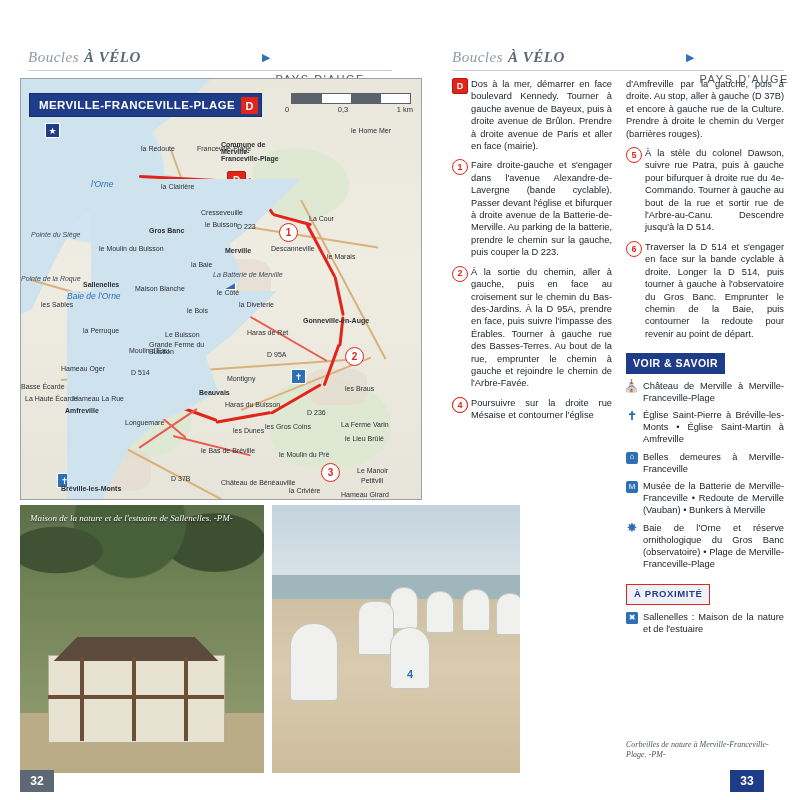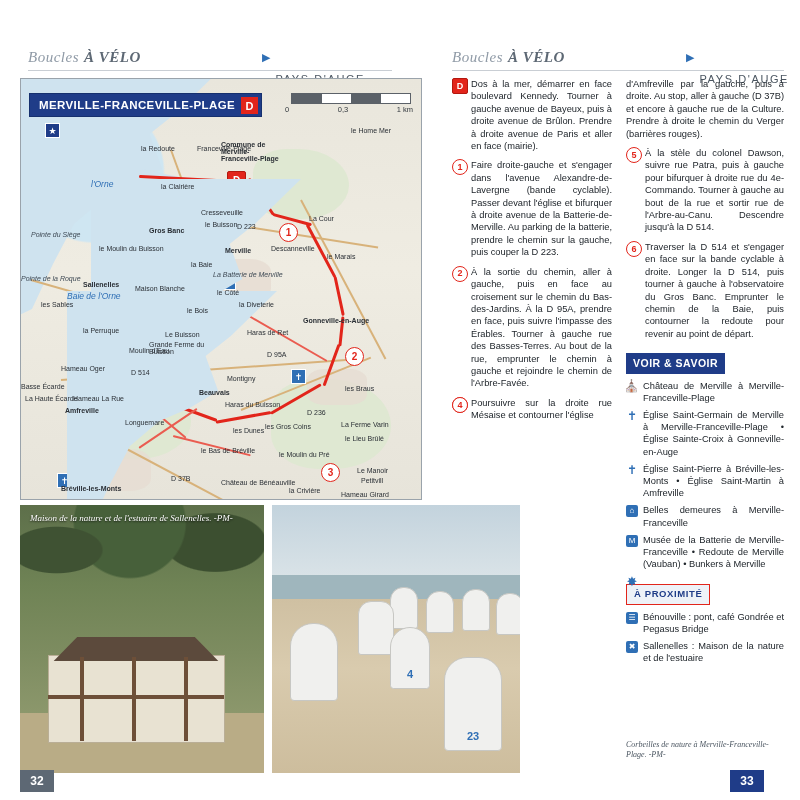--- a/index.html
+++ b/index.html
@@ -353,23 +353,20 @@
     <div class="p2-sand"></div>
     <div class="cabin" style="left:118px;top:82px;"></div>
     <div class="cabin" style="left:154px;top:86px;"></div>
     <div class="cabin" style="left:190px;top:84px;"></div>
     <div class="cabin" style="left:224px;top:88px;"></div>
     <div class="cabin" style="left:86px;top:96px;width:34px;height:52px;"></div>
     <div class="cabin big" style="left:18px;top:118px;"></div>
     <div class="cabin big" style="left:118px;top:122px;height:60px;width:38px;">
       <b>4</b>
     </div>
-    <div class="cabin big" style="left:172px;top:152px;width:56px;height:92px;">
-      <b>23</b>
-    </div>
   </div>
 
   <div class="col col3">
     <div class="step">
       <span class="num sq">D</span>
       <span>Dos à la mer, démarrer en face boulevard Kennedy. Tourner à gauche avenue de Bayeux, puis à droite avenue de Brûlon. Prendre à droite avenue de Paris et aller en face (mairie).</span>
     </div>
     <div class="step">
       <span class="num">1</span>
       <span>Faire droite-gauche et s'engager dans l'avenue Alexandre-de-Lavergne (bande cyclable). Passer devant l'église et bifurquer à droite avenue de la Batterie-de-Merville. Au parking de la batterie, prendre le chemin sur la gauche, puis couper la D 223.</span>
@@ -401,45 +398,44 @@
 
     <div class="vs-head">VOIR &amp; SAVOIR</div>
 
     <div class="vs-list">
       <div class="vs-item">
         <span class="vs-ico church">⛪</span>
         <span>Château de Merville à Merville-Franceville-Plage</span>
       </div>
       <div class="vs-item">
         <span class="vs-ico church">✝</span>
-        <span>Église Saint-Germain de Merville à Merville-Franceville-Plage • Église Sainte-Croix à Gonneville-en-Auge</span>
       </div>
       <div class="vs-item">
         <span class="vs-ico church">✝</span>
         <span>Église Saint-Pierre à Bréville-les-Monts • Église Saint-Martin à Amfreville</span>
       </div>
       <div class="vs-item">
         <span class="vs-ico house">⌂</span>
         <span>Belles demeures à Merville-Franceville</span>
       </div>
       <div class="vs-item">
         <span class="vs-ico museum">M</span>
         <span>Musée de la Batterie de Merville-Franceville • Redoute de Merville (Vauban) • Bunkers à Merville</span>
       </div>
       <div class="vs-item">
         <span class="vs-ico star">✸</span>
+        <span>Baie de l'Orne et réserve ornithologique du Gros Banc (observatoire) • Plage de Merville-Franceville-Plage</span>
       </div>
     </div>
 
     <div class="prox-head">À PROXIMITÉ</div>
 
     <div class="vs-list">
       <div class="vs-item">
         <span class="vs-ico bridge">☰</span>
-        <span>Bénouville : pont, café Gondrée et Pegasus Bridge</span>
       </div>
       <div class="vs-item">
         <span class="vs-ico net">✖</span>
         <span>Sallenelles : Maison de la nature et de l'estuaire</span>
       </div>
     </div>
   </div>
 
   <div class="photo-cap">Corbeilles de nature
 à Merville-Franceville-Plage. -PM-</div>

